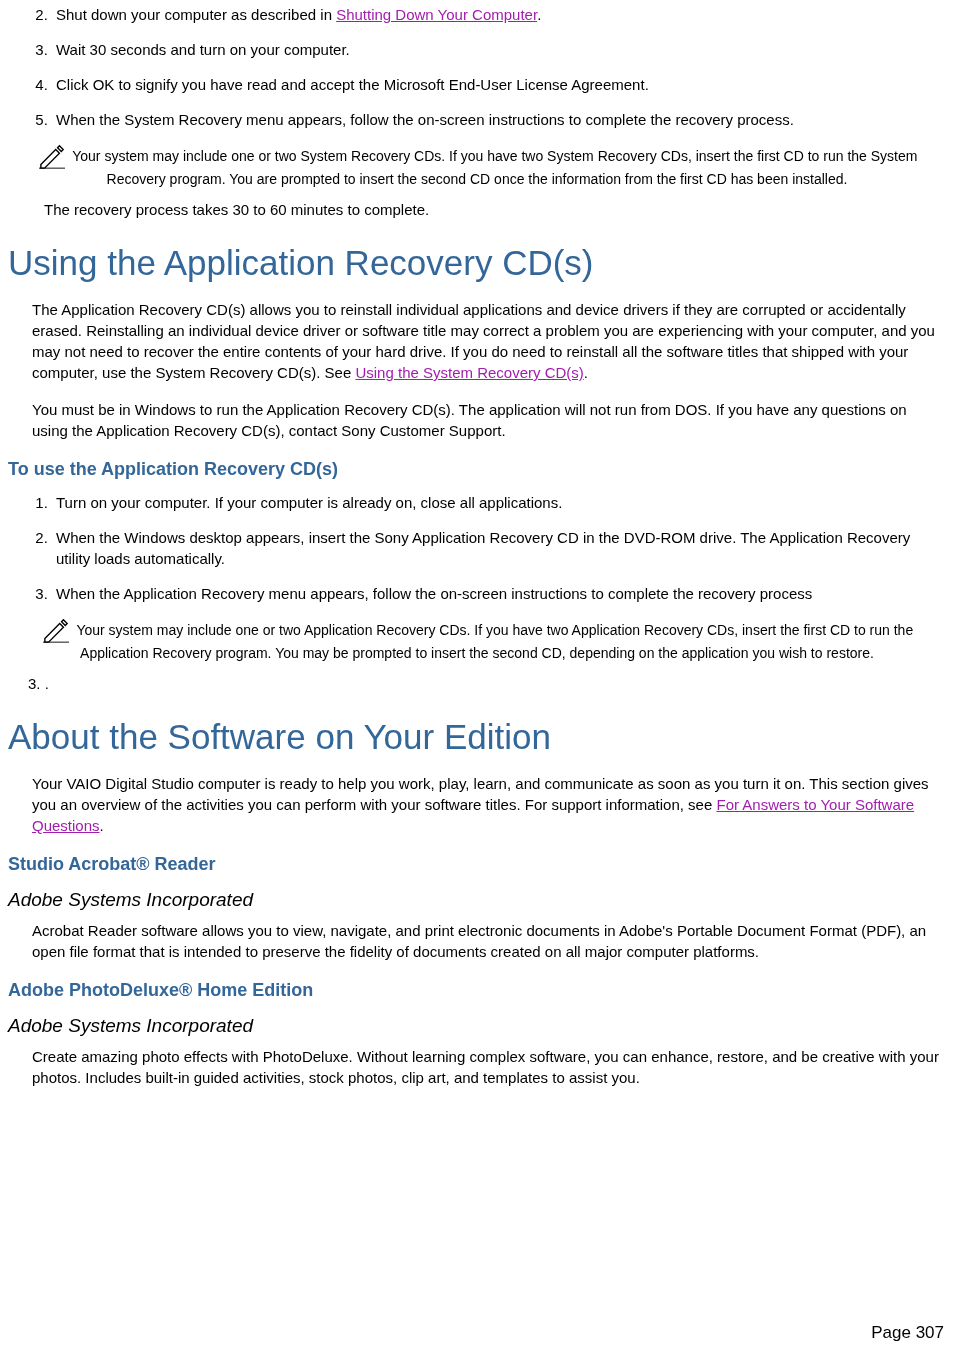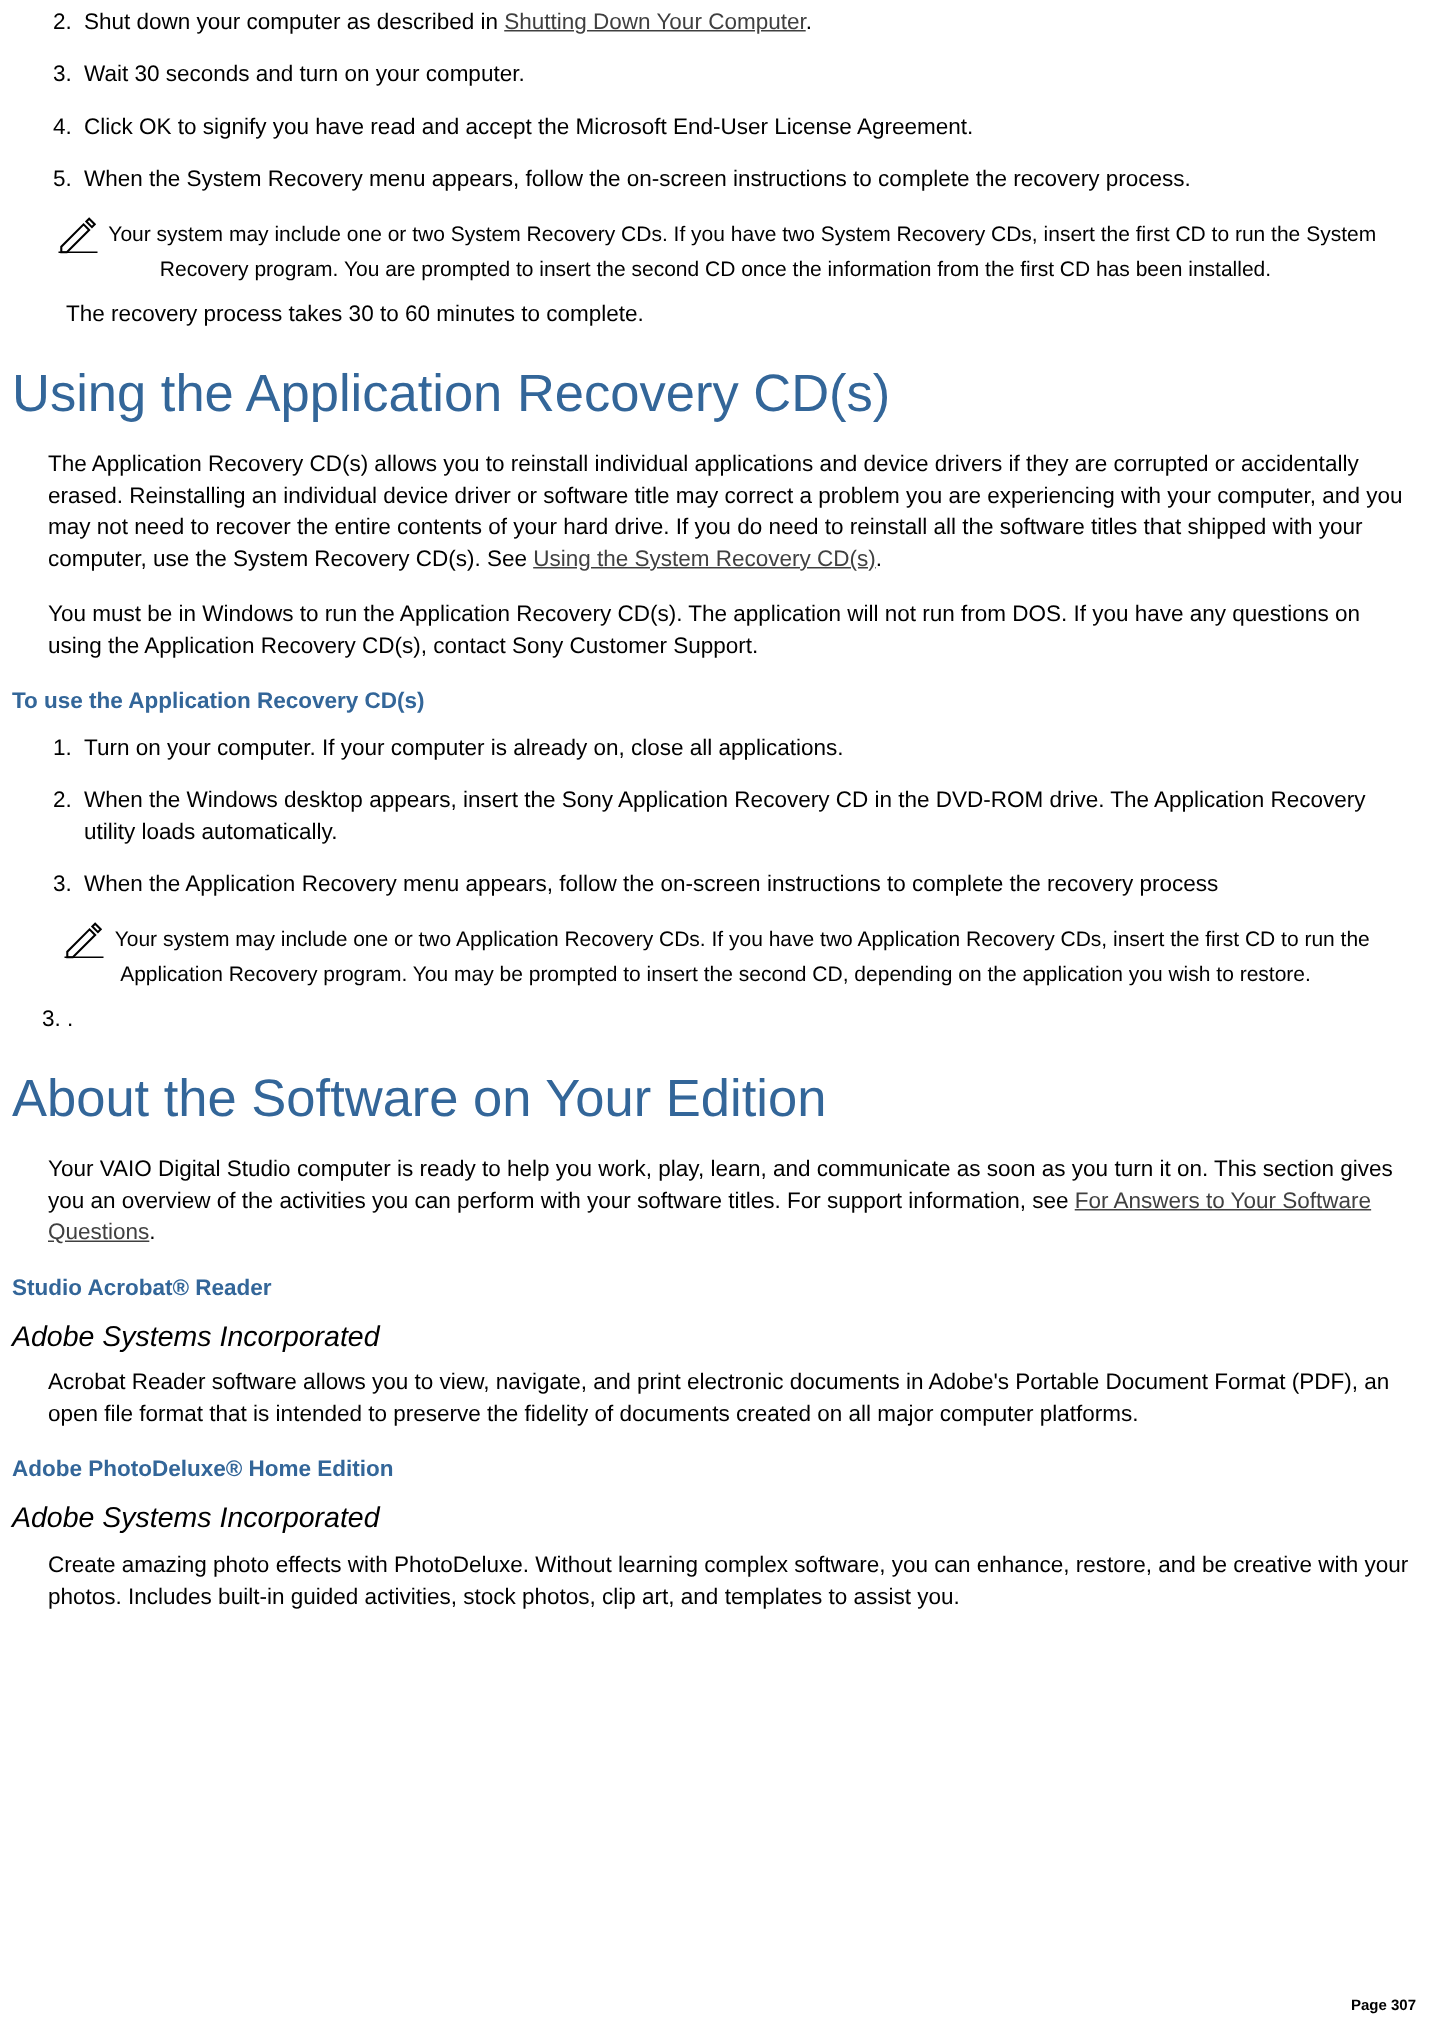--- a/index.html
+++ b/index.html
@@ -43,42 +43,42 @@
       font-weight: normal;
       font-size: 35px;
       margin: 18px 0 12px 0;
     }
     .para {
       margin: 0 0 16px 24px;
     }
     h2 {
       color: #336699;
       font-weight: bold;
-      font-size: 15px;
+      font-size: 18px;
       margin: 14px 0 10px 0;
     }
     h3 {
       font-style: italic;
       font-weight: normal;
       font-size: 19px;
       margin: 2px 0 6px 0;
     }
     a {
-      color: #404040;
+      color: #a21caf;
     }
     .num3 {
       margin: 10px 0 2px 20px;
       font-size: 15px;
     }
     .page-num {
       position: fixed;
       bottom: 6px;
       right: 10px;
-      font-size: 10px;
-      font-weight: bold;
+      font-size: 17px;
+      font-weight: normal;
     }
   </style>
 </head>
 <body>
 
 <ol start="2">
   <li>
     <span>Shut down your computer as described in </span><a href="#">Shutting Down Your Computer</a><span>.</span>
   </li>
   <li>Wait 30 seconds and turn on your computer.</li>

